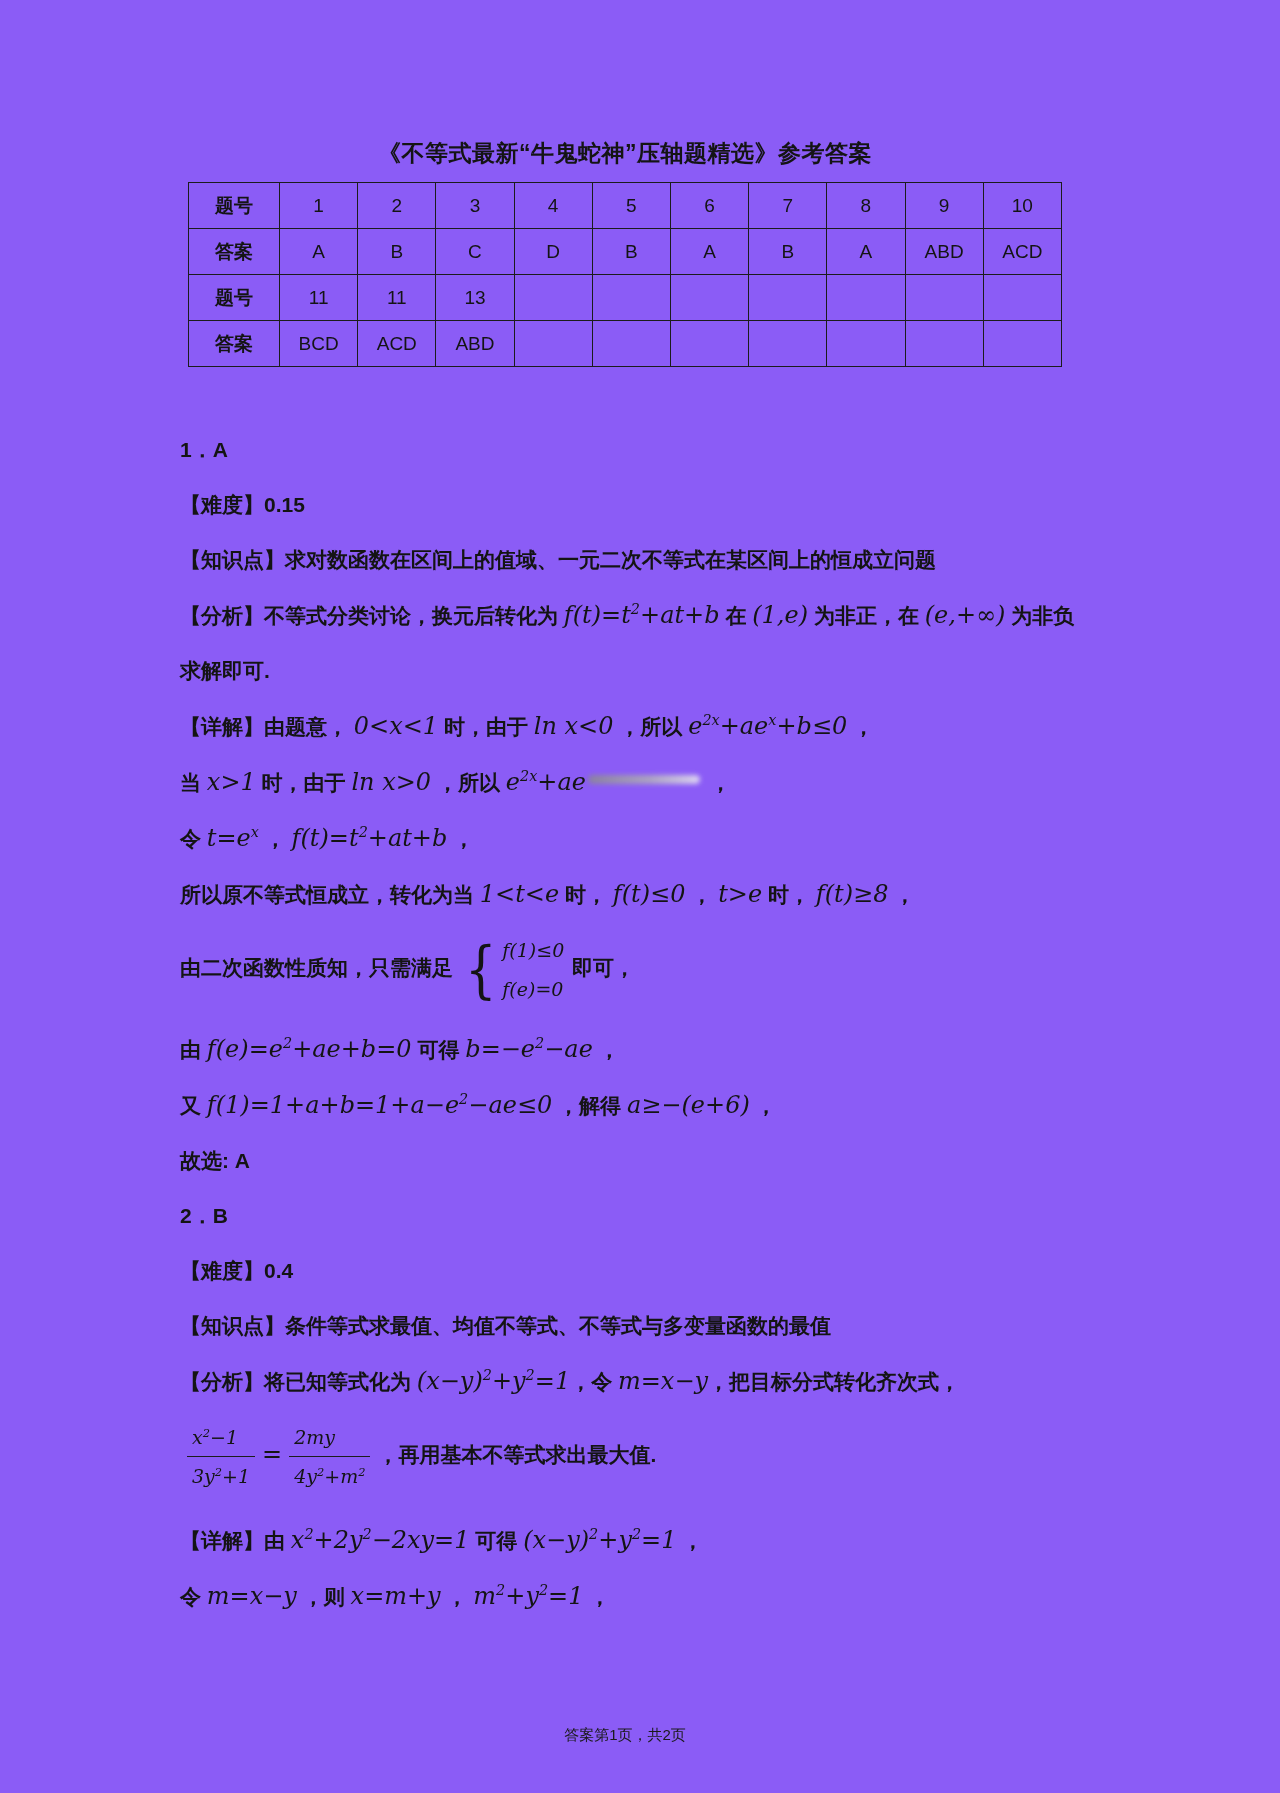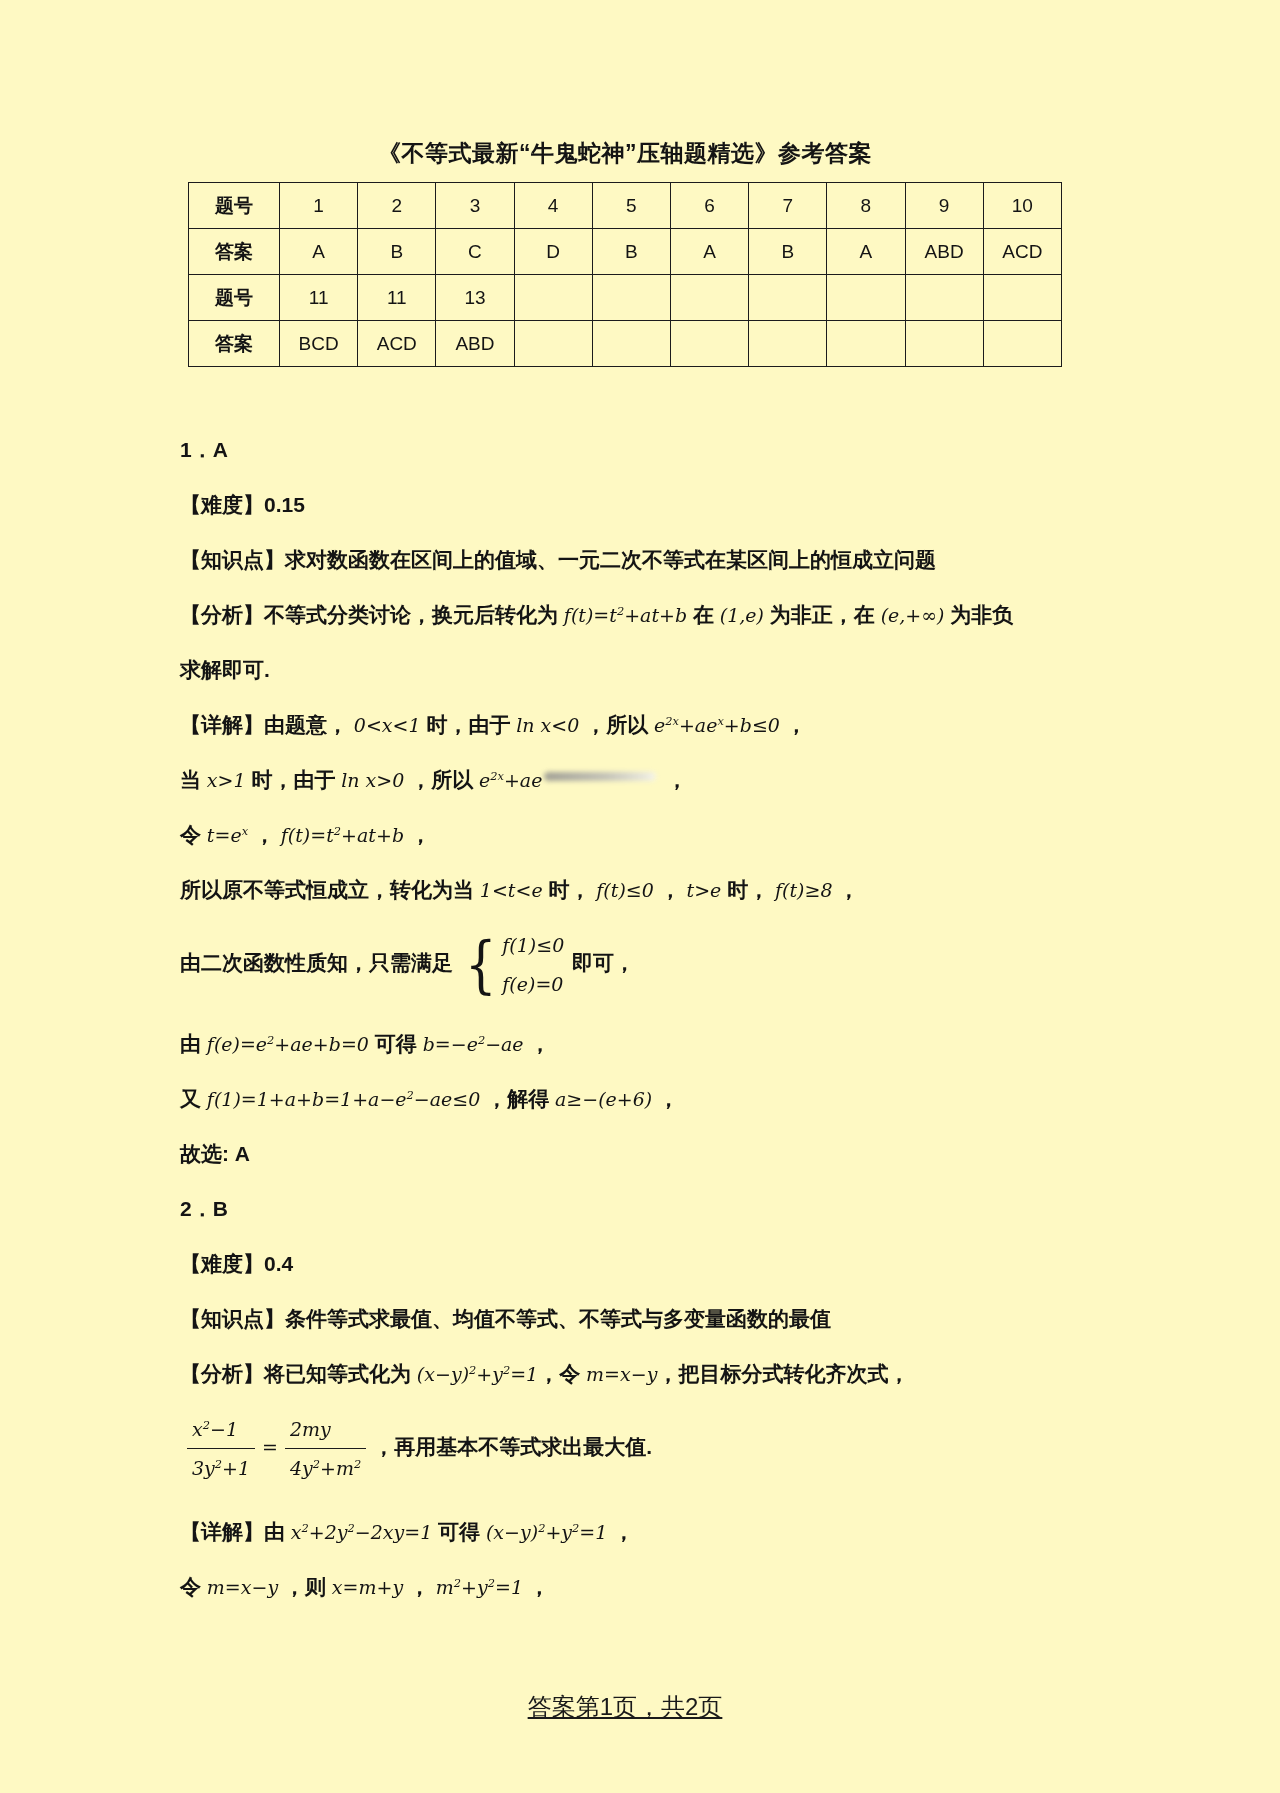--- a/index.html
+++ b/index.html
@@ -1,20 +1,20 @@
 <!DOCTYPE html>
 <html><head>
 <meta charset="utf-8">
 <style>
   html, body { margin: 0; padding: 0; background: #ffffff; }
   .page {
     position: relative;
     width: 1280px;
     height: 1793px;
-    background: #fef9c3;
+    background: #8b5cf6;
     color: #141414;
     font-family: "Liberation Sans", "DejaVu Sans", sans-serif;
     overflow: hidden;
   }
   .header { padding-top: 138px; margin-left: 188px; width: 874px; }
   .doc-title {
     margin: 0 0 13px 0;
     font-size: 23px;
     font-weight: 700;
     text-align: center;
@@ -45,21 +45,21 @@
     font-size: 21px;
     line-height: 30px;
     white-space: nowrap;
   }
   .para.tall-cases { margin-top: 10px; margin-bottom: 30px; }
   .para.tall-frac { margin-top: 16px; margin-bottom: 34px; }
   .t { font-style: normal; font-weight: bold; }
   .m {
     font-family: "DejaVu Serif", "Liberation Serif", serif;
     font-style: italic;
-    font-size: 19px;
+    font-size: 24px;
   }
   .m sup { font-size: 0.6em; line-height: 0; }
   .blur-smudge {
     display: inline-block;
     width: 112px;
     height: 9px;
     margin: 0 10px 0 2px;
     border-radius: 5px;
     background: linear-gradient(90deg, #8a8a8a, #b5b5b5 55%, #e3e3e3 90%, #f4f4f4);
     filter: blur(2.5px);
@@ -95,25 +95,24 @@
     vertical-align: middle;
     margin: 0 7px;
   }
   .frac .m { font-size: 19px; }
   .frac .num { padding: 0 5px 4px 5px; border-bottom: 1.6px solid #1c1c1c; }
   .frac .den { padding: 4px 5px 0 5px; }
   .footer {
     position: absolute;
     left: 180px;
     width: 890px;
-    bottom: 70px;
+    bottom: 48px;
     text-align: center;
-    font-size: 24px;
+    font-size: 15px;
     color: #1a1a1a;
-    text-decoration: underline;
   }
 </style>
 </head>
 <body>
 
 <div class="page">
   <div class="header">
     <h1 class="doc-title">《不等式最新“牛鬼蛇神”压轴题精选》参考答案</h1>
     <table class="answers">
       <tbody>

